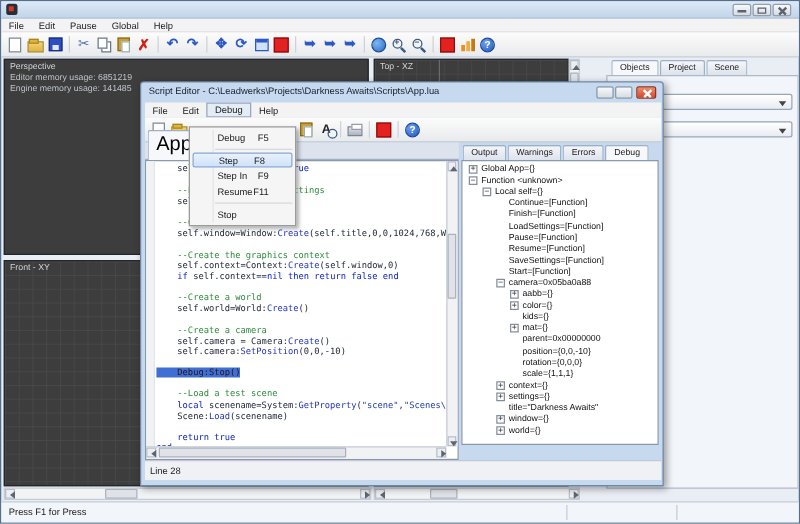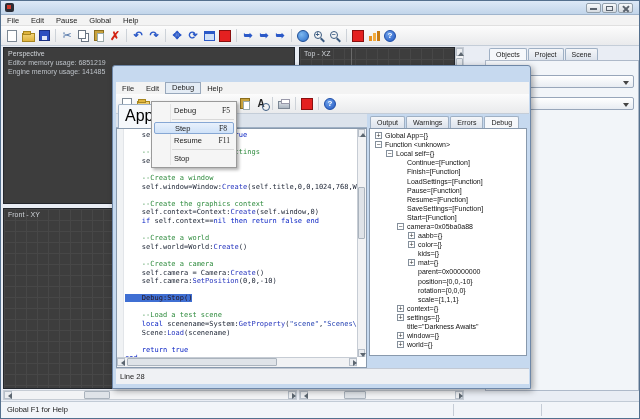--- a/index.html
+++ b/index.html
@@ -120,21 +120,21 @@
   .exp{width:7px;height:7px;border:1px solid #848f9b;background:#fff;margin-right:3px;flex:0 0 auto;
        font-size:7px;line-height:5px;text-align:center;color:#333;}
   .se-status{left:3px;top:302px;width:413px;height:16px;position:absolute;background:#eff1f4;border-top:1px solid #c2c9d4;
              font-size:7.5px;color:#222;padding:3px 0 0 4px;}
 
   
   #dbgmenu{left:150px;top:100px;width:86px;z-index:10;background:#f5f5f5;border:1px solid #9a9a9a;
            box-shadow:2px 2px 3px rgba(0,0,0,.3);padding:2px 0;}
   #dbgmenu:before{content:"";position:absolute;left:18px;top:2px;bottom:2px;width:1px;background:#e4e4e4;}
   .mi{position:relative;height:13px;display:flex;align-items:center;font-size:7.5px;color:#1a1a1a;padding-left:22px;}
-  .mi .mi-short{position:absolute;right:6px;font-family:Liberation Serif, serif;}
+  .mi .mi-short{position:absolute;right:21px;}
   .mi .mi-ico{position:absolute;left:5px;font-size:7px;color:#3aa13a;}
   .mi.hl{border:1px solid #86a7d4;background:linear-gradient(#e8f1fc,#cfe2f8);border-radius:2px;margin:0 2px;padding-left:20px;height:12px;}
   .msep{height:1px;background:#d8d8d8;margin:2px 2px 2px 20px;}
 </style>
 </head>
 <body>
 
 <div id="stage">
 
   <div class="abs m-titlebar">
@@ -287,27 +287,36 @@
     <span class="sb-btn" style="left:0;top:0;width:8px;height:8px;">
         <span class="tri tri-l"></span>
       </span>
     <span class="sb-thumb" style="left:44px;top:0;width:22px;height:8px;"></span>
     <span class="sb-btn" style="right:0;top:0;width:8px;height:8px;">
         <span class="tri tri-r"></span>
       </span>
   </div>
 
   <div class="abs statusbar" style="left:0;top:400px;width:640px;height:17px;padding:3px 0 0 6px;">
-    <span>Global F1 for Help</span>
+    <span>Press F1 for Press</span>
     <span class="vline" style="left:452px;"></span>
     <span class="vline" style="left:540px;"></span>
   </div>
   <div class="abs" style="left:0;top:417px;width:640px;height:2px;background:#4a6c9b;"></div>
 
   <div class="abs" id="se">
+    <div style="position:absolute;left:0;top:0;width:100%;height:15px;">
+      <span class="se-title">Script Editor - C:\Leadwerks\Projects\Darkness Awaits\Scripts\App.lua</span>
+      <span class="se-btn" style="right:39px;"><span class="g-min" style="left:3px;"></span></span>
+      <span class="se-btn" style="right:24px;"><span class="g-max" style="left:3px;"></span></span>
+      <span class="se-btn close" style="right:5px;">
+          <span class="g-x1"></span>
+          <span class="g-x2"></span>
+        </span>
+    </div>
     <div class="abs menubar se-menubar" id="seMenus">
         <span class="mitem">File</span>
         <span class="mitem">Edit</span>
         <span class="mitem pressed">Debug</span>
         <span class="mitem">Help</span>
       </div>
     <div class="abs tb se-toolbar" id="seToolbar">
         <span class="tbtn">
           <span class="ic ic-new-file"></span>
         </span>
@@ -478,20 +487,24 @@
       <div class="mi">
         <span class="mi-label">Debug</span>
         <span class="mi-short">F5</span>
       </div>
       <div class="msep"></div>
       <div class="mi hl">
         <span class="mi-label">Step</span>
         <span class="mi-short">F8</span>
       </div>
       <div class="mi">
+        <span class="mi-label">Step In</span>
+        <span class="mi-short">F9</span>
+      </div>
+      <div class="mi">
         <span class="mi-label">Resume</span>
         <span class="mi-short">F11</span>
       </div>
       <div class="msep"></div>
       <div class="mi">
         <span class="mi-label">Stop</span>
       </div>
     </div>
 
 </div>

